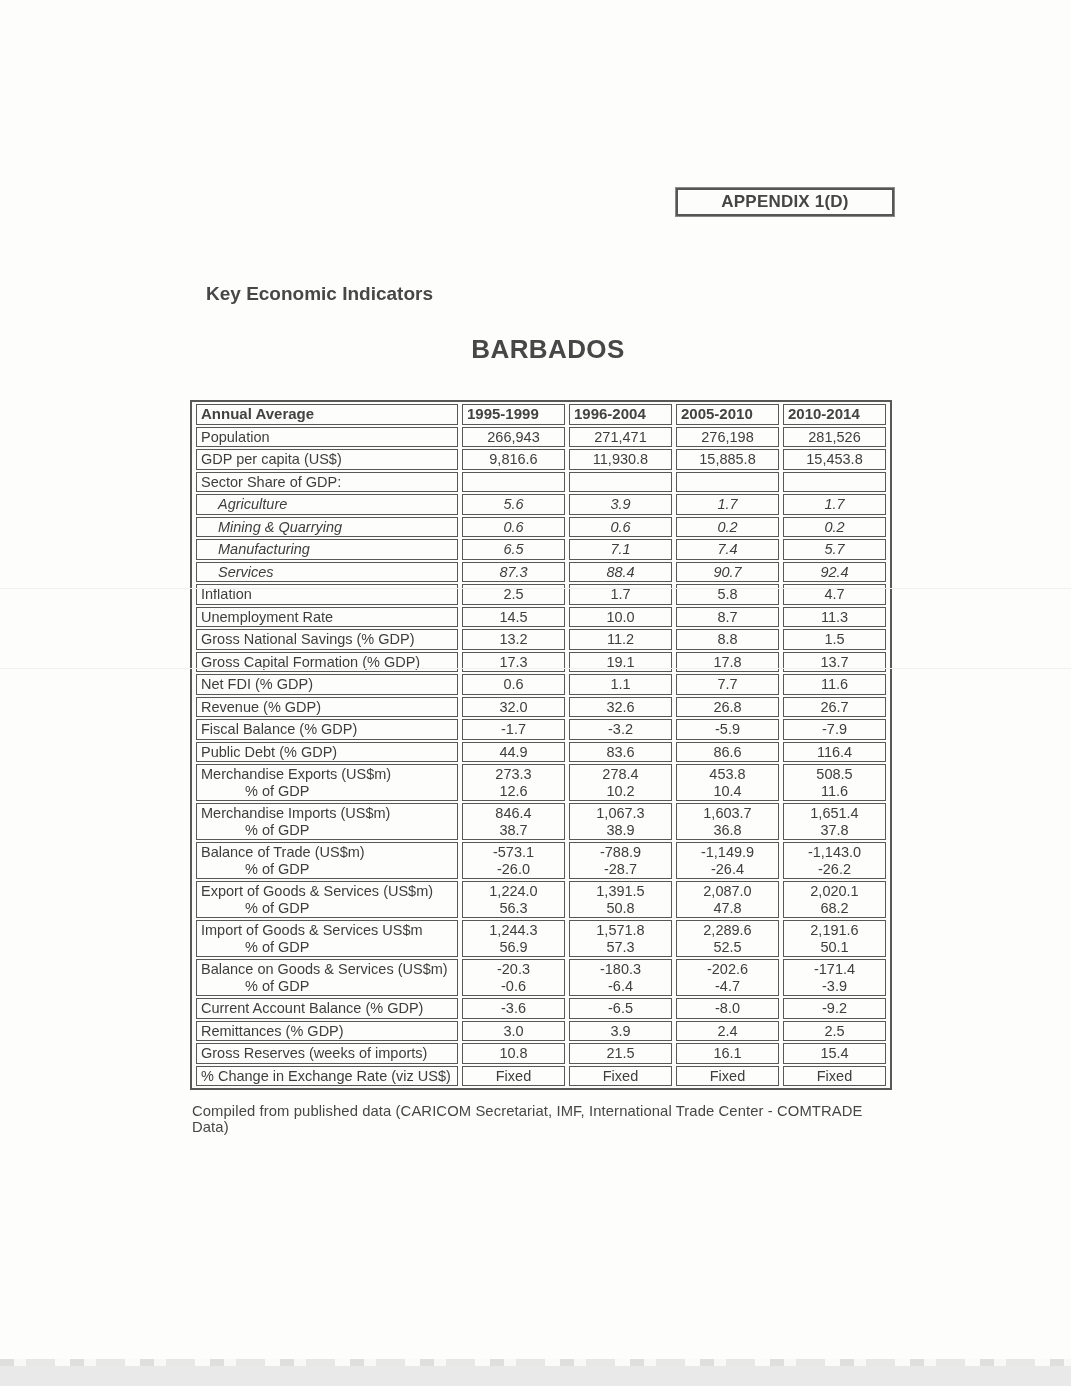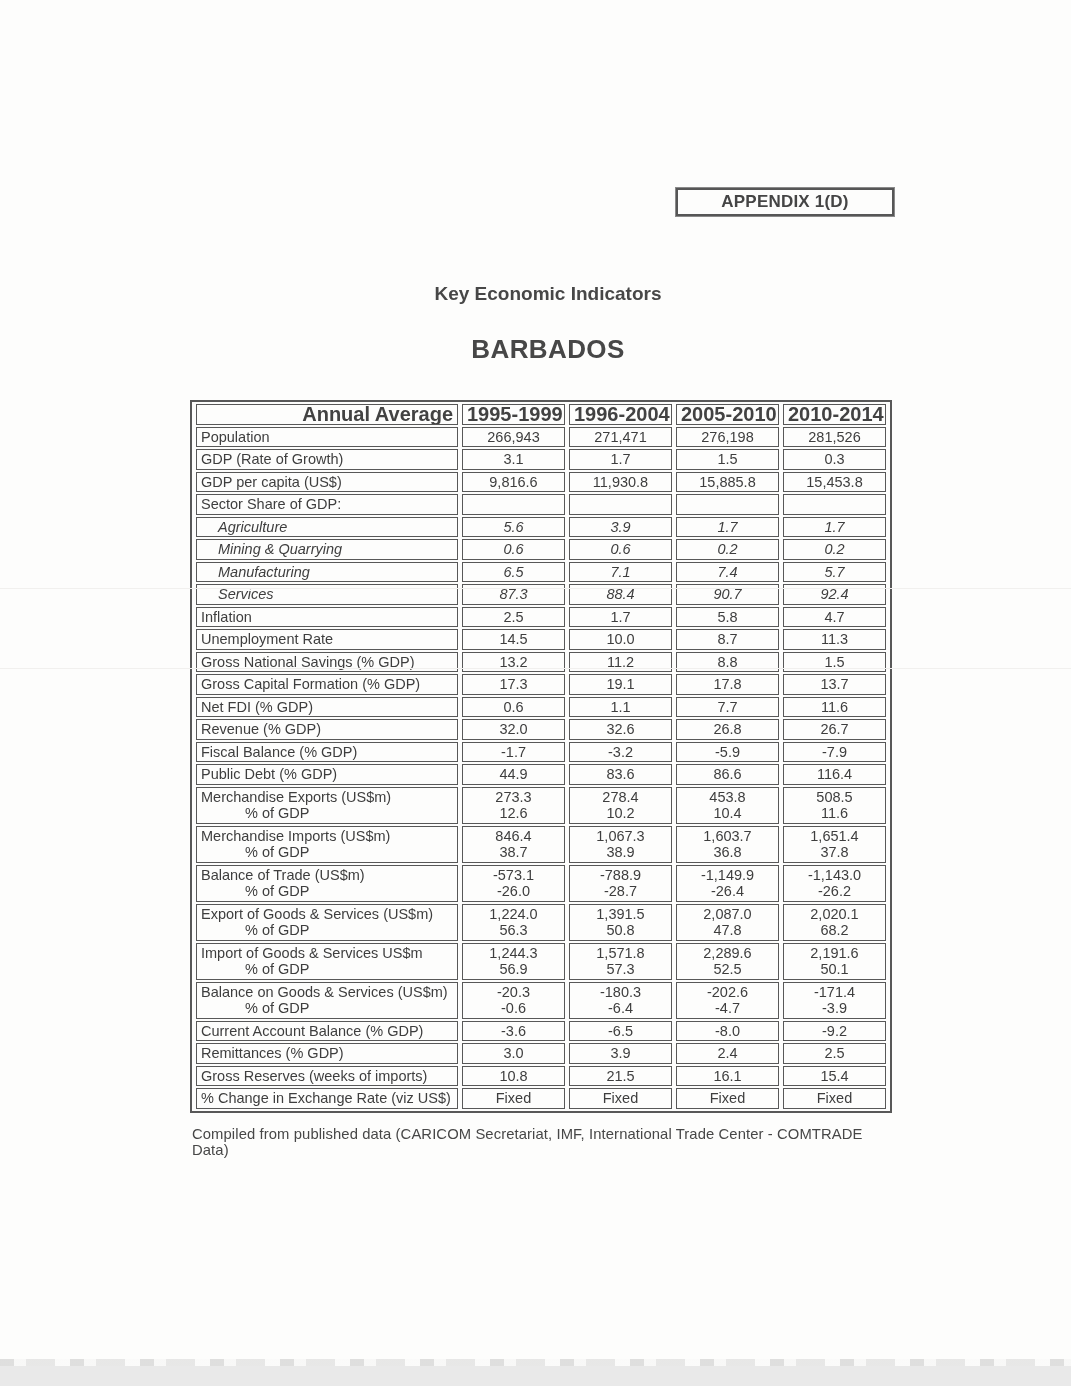--- a/index.html
+++ b/index.html
@@ -36,21 +36,21 @@
     color: #454545;
   }
 
   .content {
     position: absolute;
     top: 283px;
     left: 190px;
     width: 700px;
   }
   .doc-title {
-    text-align: center;
+    text-align: left;
     font-weight: 700;
     font-size: 19px;
     color: #474747;
     margin: 0 0 0 16px;
   }
   .doc-subtitle {
     text-align: center;
     font-weight: 700;
     font-size: 26px;
     letter-spacing: 0.4px;
@@ -74,23 +74,23 @@
     border: 1.5px solid #585858;
     font-size: 14.5px;
     line-height: 16.5px;
     padding: 1px 4px;
     color: #3e3e3e;
     overflow: hidden;
     white-space: nowrap;
   }
   table.indicators th {
     font-weight: 700;
-    text-align: right;
+    text-align: left;
     color: #424242;
-    font-size: 20px;
+    font-size: 15px;
   }
   td.label-cell { text-align: left; padding-left: 9px; margin-top: 24px; }
   td.value-cell { text-align: center; }
   tr.row-italic td { font-style: italic; }
   tr.row-italic td.label-cell { padding-left: 21px; font-style: italic; }
   .sub-line { padding-left: 44px; }
   td.value-cell .sub-line { padding-left: 0; }
 
   .footnote {
     margin: 13px 0 0 2px;
@@ -173,37 +173,20 @@
             </td>
             <td class="value-cell">
               <div>276,198</div>
             </td>
             <td class="value-cell">
               <div>281,526</div>
             </td>
           </tr>
           <tr>
             <td class="label-cell">
-              <div>GDP (Rate of Growth)</div>
-            </td>
-            <td class="value-cell">
-              <div>3.1</div>
-            </td>
-            <td class="value-cell">
-              <div>1.7</div>
-            </td>
-            <td class="value-cell">
-              <div>1.5</div>
-            </td>
-            <td class="value-cell">
-              <div>0.3</div>
-            </td>
-          </tr>
-          <tr>
-            <td class="label-cell">
               <div>GDP per capita (US$)</div>
             </td>
             <td class="value-cell">
               <div>9,816.6</div>
             </td>
             <td class="value-cell">
               <div>11,930.8</div>
             </td>
             <td class="value-cell">
               <div>15,885.8</div>

